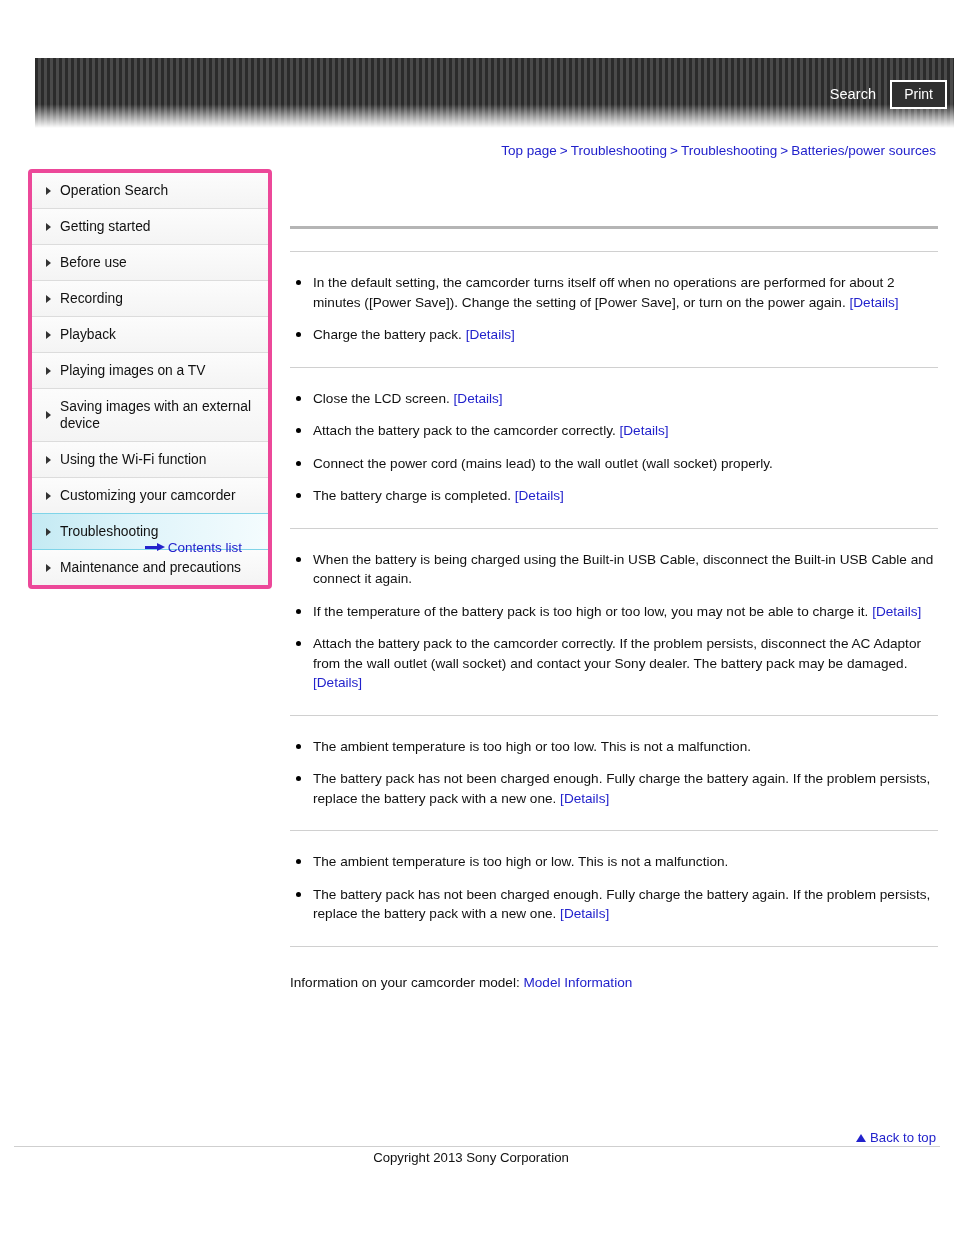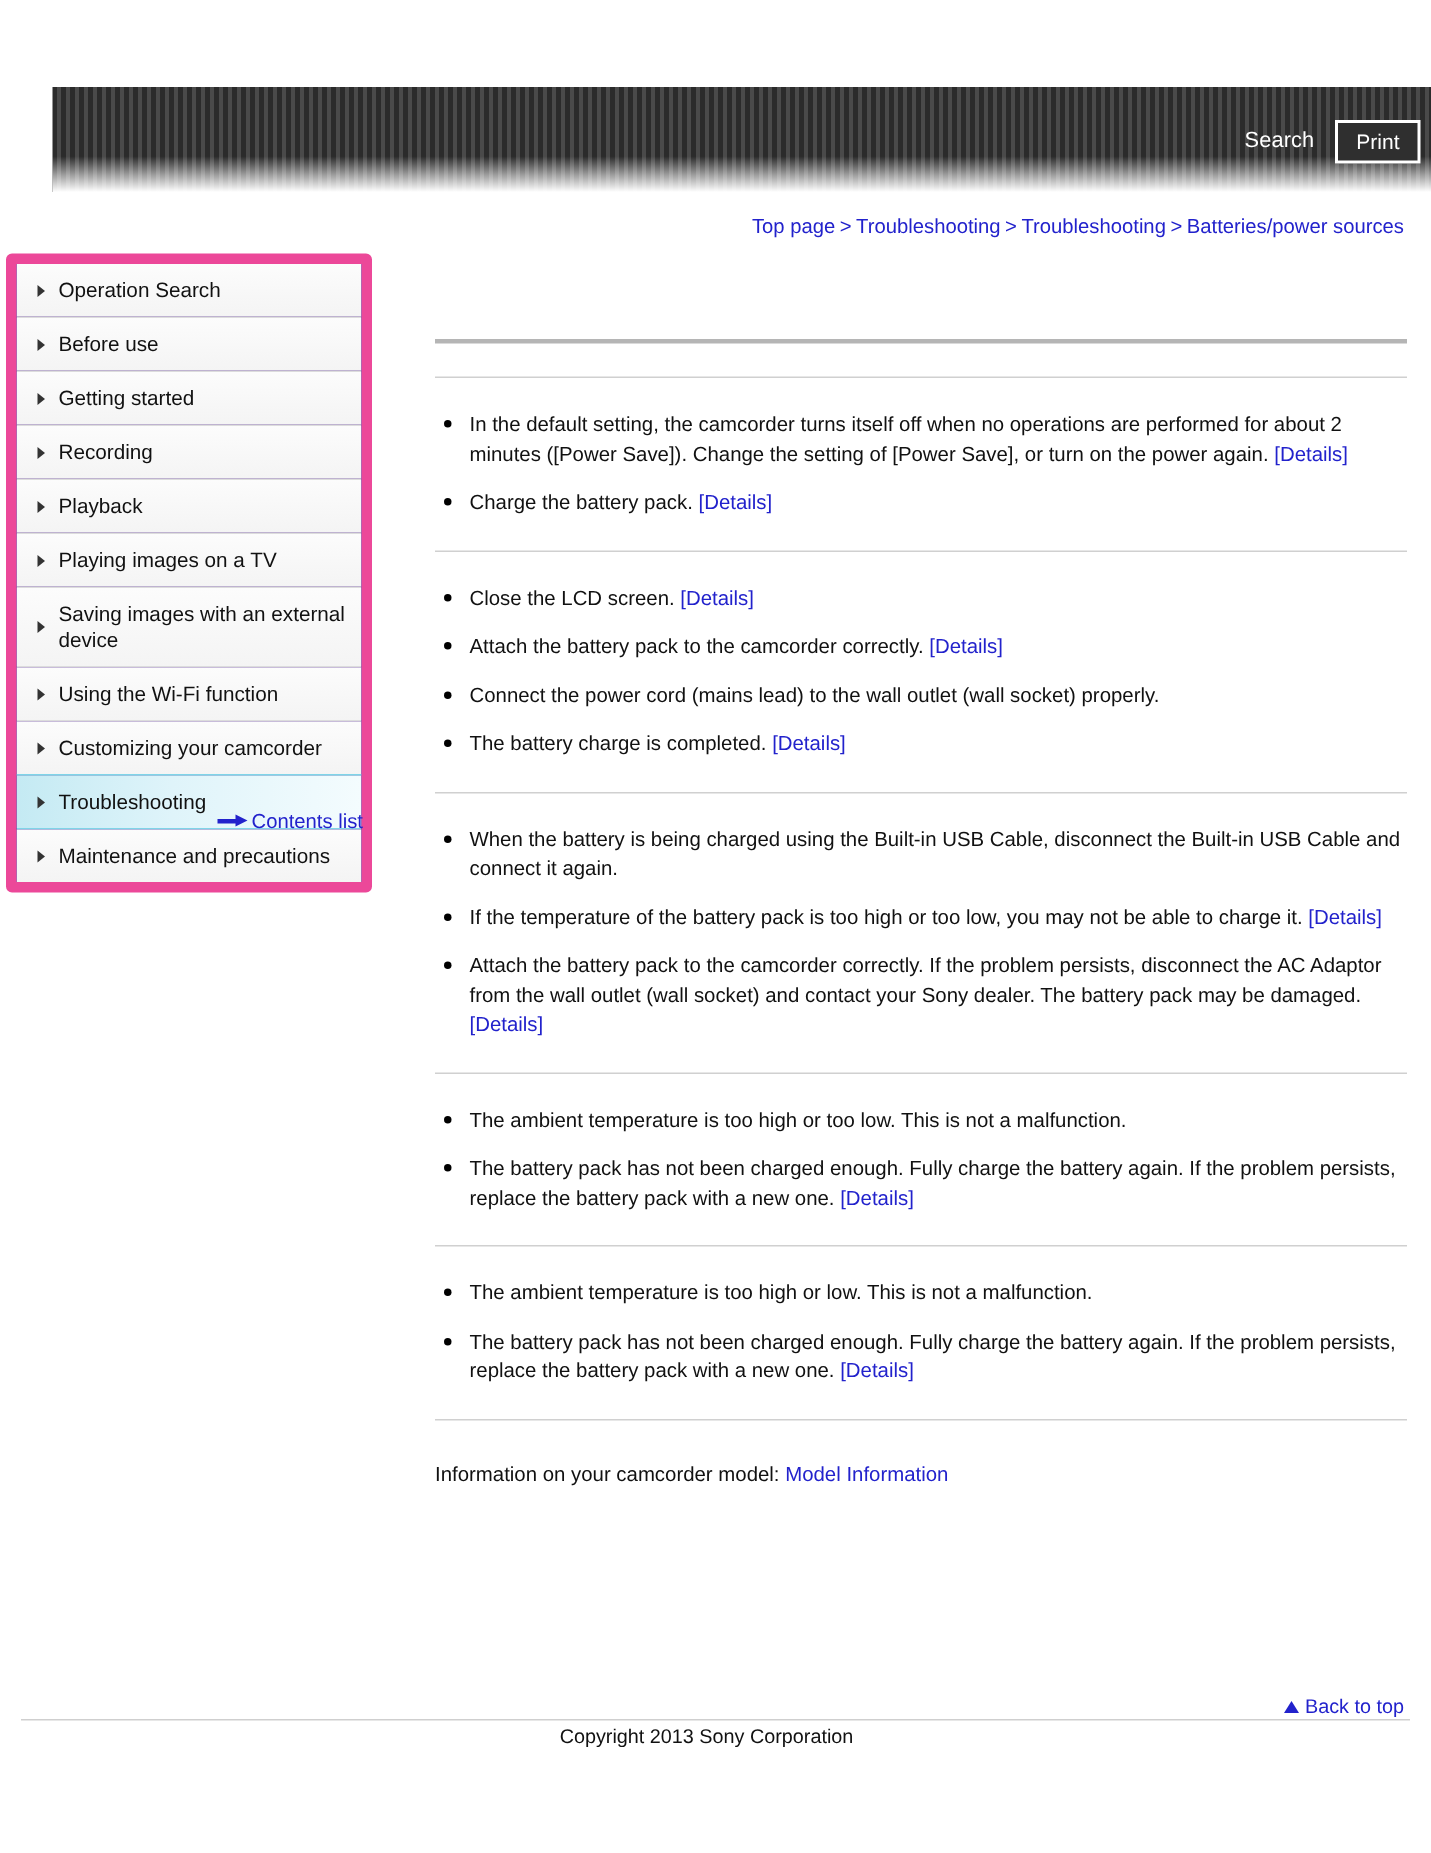--- a/index.html
+++ b/index.html
@@ -75,26 +75,26 @@
     cursor: pointer;
   }
   .breadcrumb .sep {
     color: #2222cc;
     margin: 0 3px;
   }
 
   
   .sidebar {
     position: absolute;
-    left: 4px;
+    left: 28px;
     top: 169px;
     width: 244px;
-    border: 7px solid #ec4899;
+    border: 4px solid #ec4899;
     border-radius: 4px;
-    background: #4c1d95;
+    background: #7dd3fc;
     overflow: hidden;
   }
   .side-item {
     position: relative;
     padding: 9px 10px 9px 28px;
     font-size: 13.8px;
     line-height: 17px;
     color: #111111;
     border-bottom: 1px solid #dcdcdc;
     background: linear-gradient(to bottom, #fcfcfc 0%, #f4f4f4 100%);
@@ -279,25 +279,25 @@
   <a>Top page</a><span class="sep">&gt;</span><a>Troubleshooting</a><span class="sep">&gt;</span><a>Troubleshooting</a><span class="sep">&gt;</span><a>Batteries/power sources</a>
 </div>
 
 <nav class="sidebar">
   <div class="side-item">
     <span class="tri"></span>
     <span>Operation Search</span>
   </div>
   <div class="side-item">
     <span class="tri"></span>
+    <span>Getting started</span>
+  </div>
+  <div class="side-item">
+    <span class="tri"></span>
     <span>Before use</span>
-  </div>
-  <div class="side-item">
-    <span class="tri"></span>
-    <span>Getting started</span>
   </div>
   <div class="side-item">
     <span class="tri"></span>
     <span>Recording</span>
   </div>
   <div class="side-item">
     <span class="tri"></span>
     <span>Playback</span>
   </div>
   <div class="side-item">

